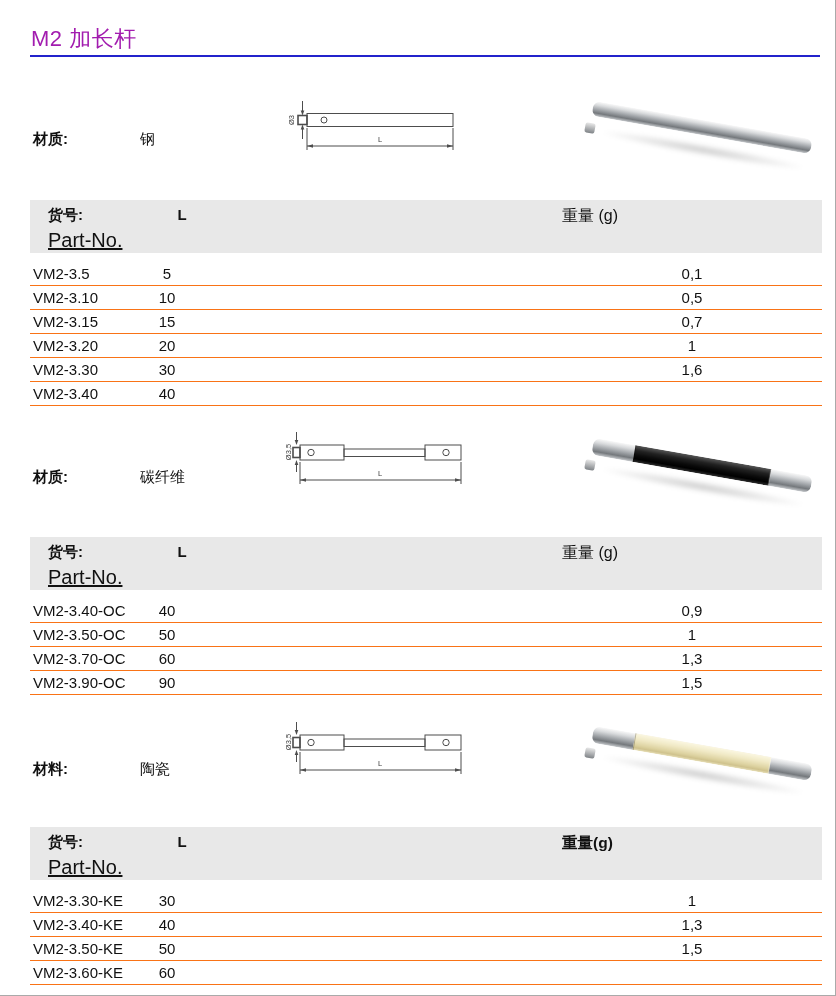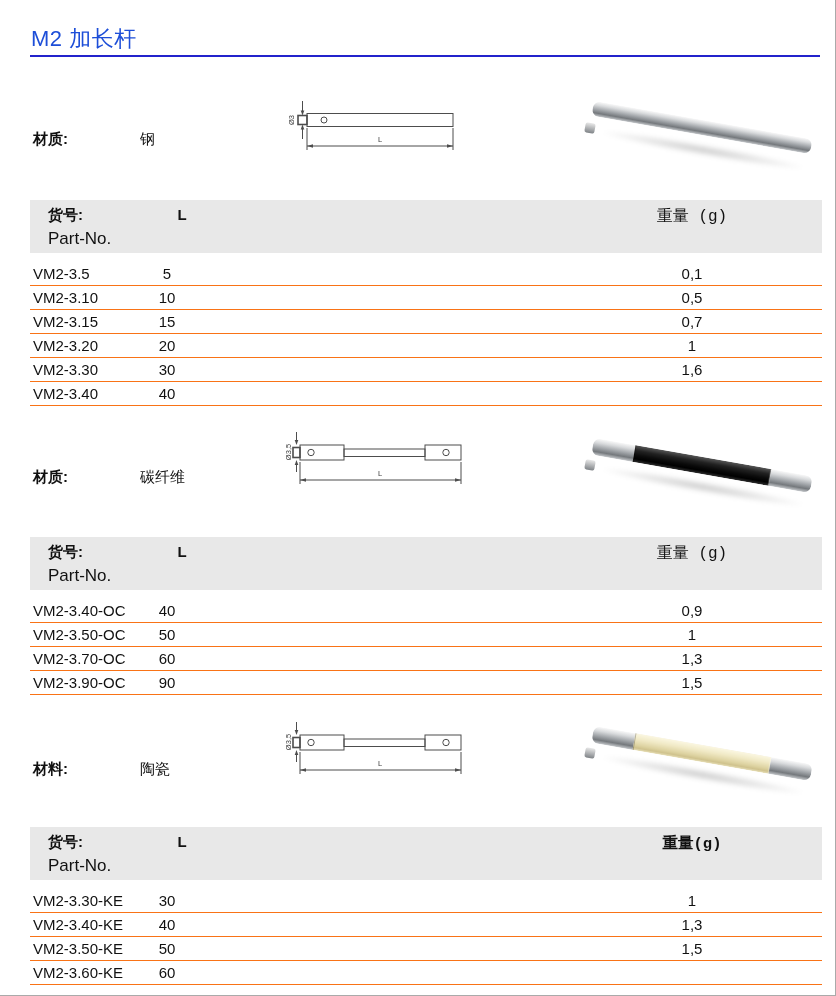--- a/index.html
+++ b/index.html
@@ -4,21 +4,21 @@
 <style>
   html,body{margin:0;padding:0;background:#fff;}
   .page{
     position:relative;width:835px;height:995px;background:#fff;
     font-family:"Liberation Sans","DejaVu Sans",sans-serif;color:#111;
     border-right:1px solid #aaa;border-bottom:1px solid #aaa;overflow:hidden;
   }
   
   .page-title{
     position:absolute;left:31px;top:24px;margin:0;
-    font-size:22px;font-weight:400;color:#1d4ed8;letter-spacing:.5px;
+    font-size:22px;font-weight:400;color:#a21caf;letter-spacing:.5px;
   }
   .title-rule{position:absolute;left:30px;top:55px;width:790px;height:2px;background:#2323cc;}
   
   .mat-label{position:absolute;left:33px;font-size:15px;font-weight:700;}
   .mat-value{position:absolute;left:140px;font-size:15px;}
   
   .drawing{position:absolute;left:283px;width:185px;height:70px;}
   .drawing .ln{stroke:#4d4d4d;fill:none;stroke-width:1;}
   .drawing .bold{stroke-width:1.6;}
   .drawing .ah{fill:#4d4d4d;stroke:none;}
@@ -46,25 +46,25 @@
   }
   
   .tbl{position:absolute;left:30px;width:792px;}
   .tbl-head{
     height:53px;background:#e8e8e8;box-sizing:border-box;padding:6px 0 0 18px;
     display:grid;grid-template-columns:105px 58px 1fr 260px;grid-template-rows:23px 22px;
   }
   .h-part{grid-column:1;grid-row:1;font-size:15px;font-weight:700;}
   .h-len{grid-column:2;grid-row:1;font-size:15px;font-weight:700;text-align:center;}
   .h-wt{
-    grid-column:4;grid-row:1;text-align:center;font-size:16px;
-    font-family:Liberation Mono, monospace;
+    grid-column:4;grid-row:1;font-size:16px;
+    font-family:Liberation Sans, sans-serif;
   }
   .h-wt.wb{font-weight:700;font-size:15.5px;}
-  .h-sub{grid-column:1 / span 3;grid-row:2;font-size:17px;}
+  .h-sub{grid-column:1 / span 3;grid-row:2;font-size:20px;text-decoration:underline;}
   .rows{margin-top:9px;}
   .row{
     display:grid;grid-template-columns:105px 58px 1fr 260px;align-items:center;
     height:23px;padding-left:3px;border-bottom:1px solid #f97316;font-size:15px;
   }
   .c-part{grid-column:1;}
   .c-len{grid-column:2;text-align:center;}
   .c-wt{grid-column:4;text-align:center;}
 </style>
 </head>

